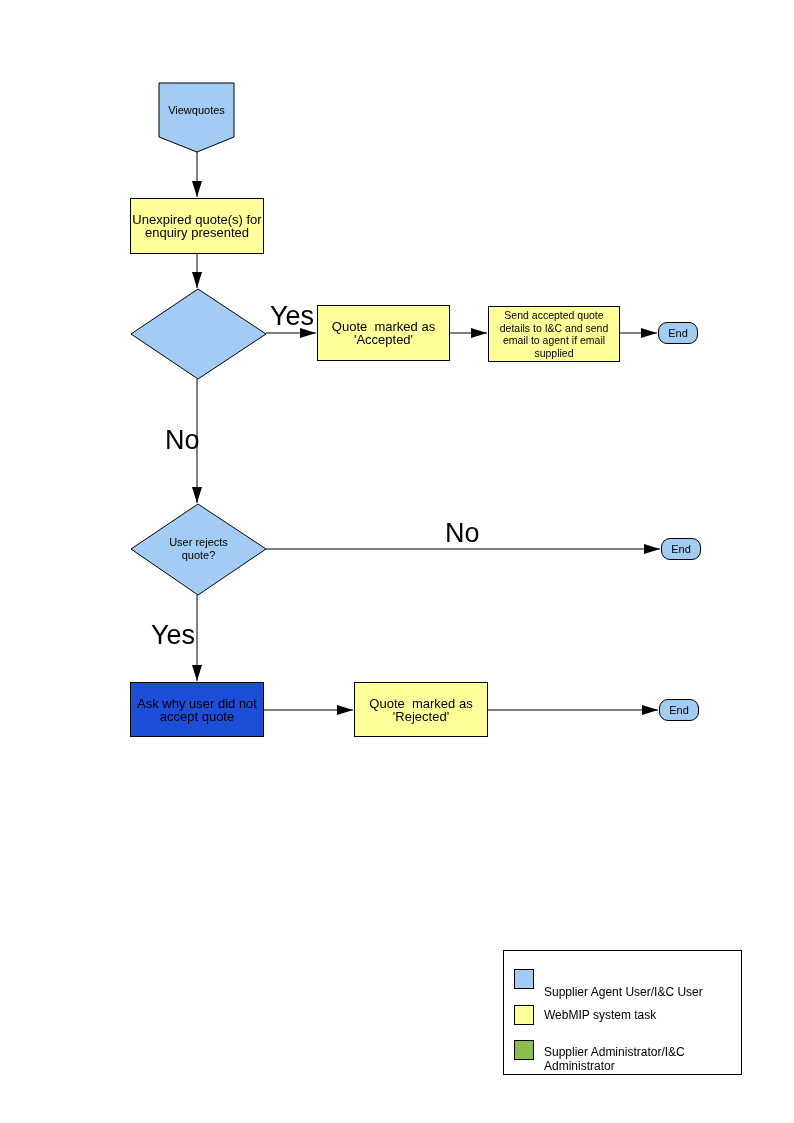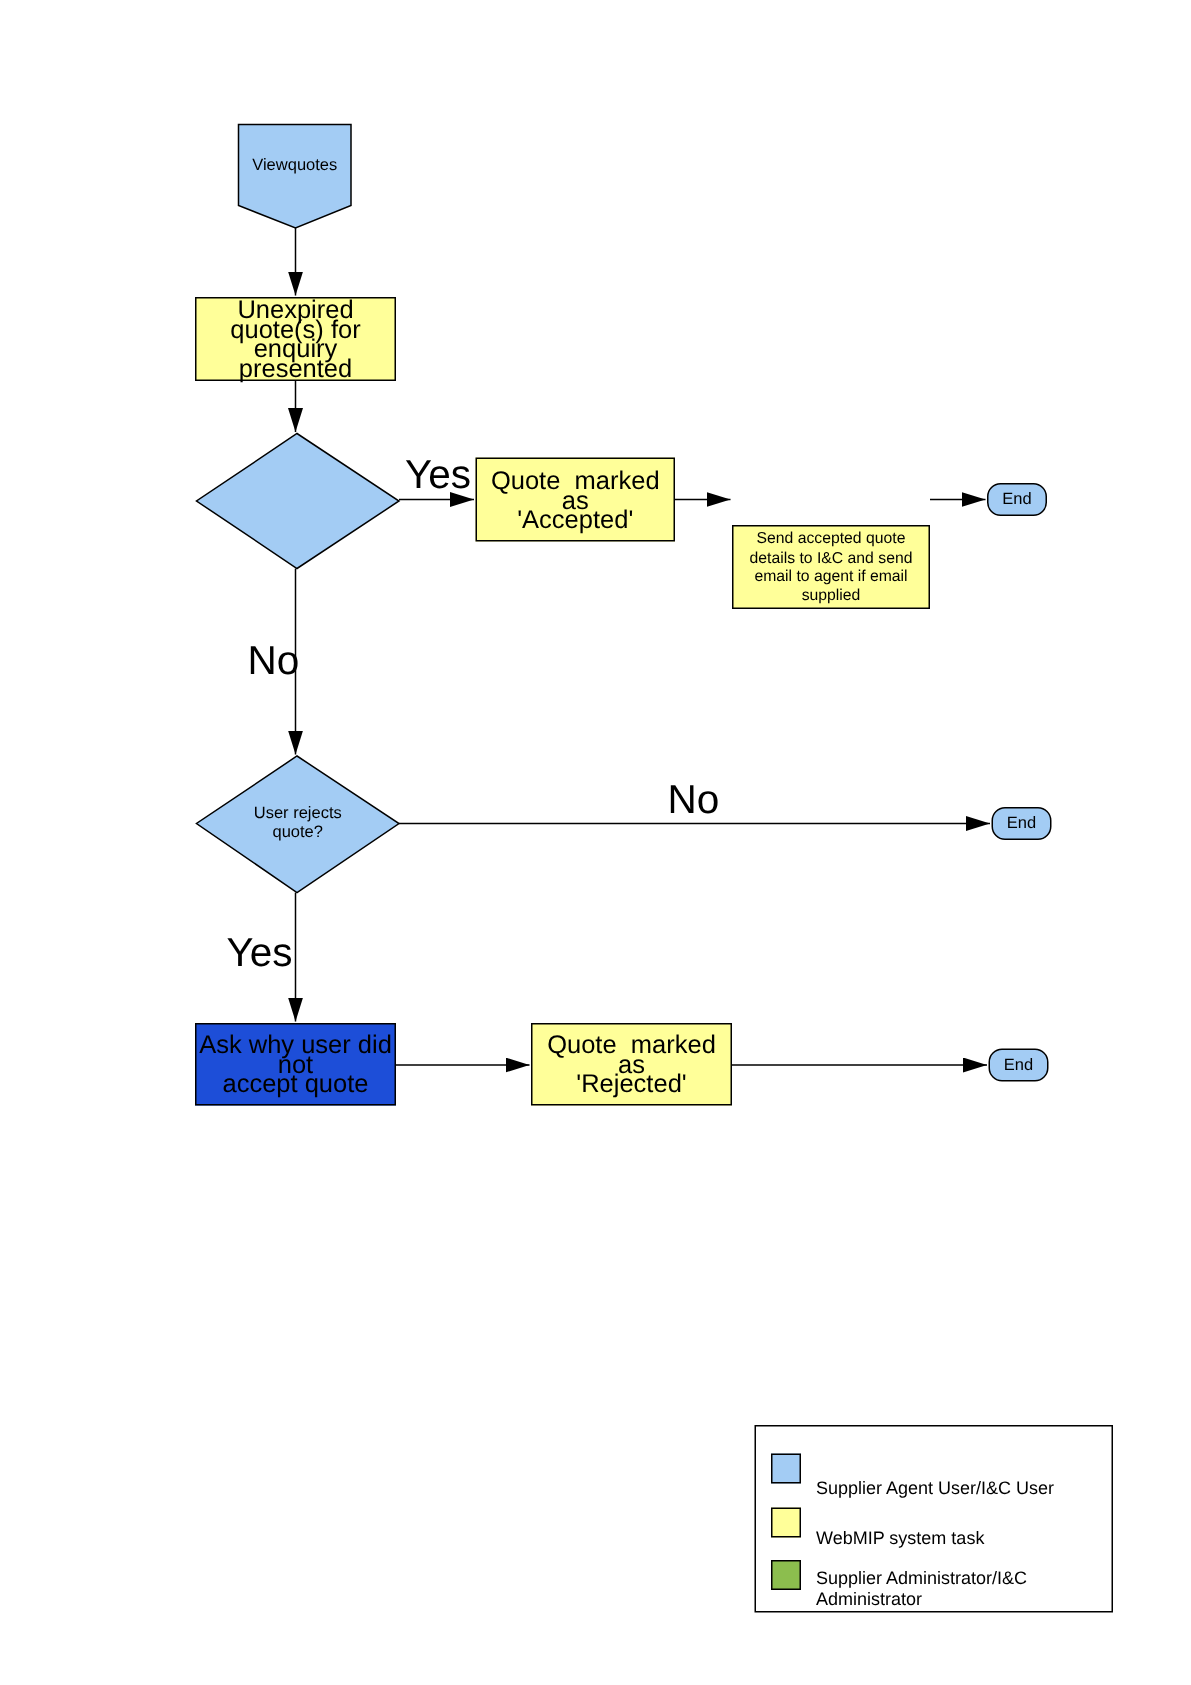--- a/index.html
+++ b/index.html
@@ -6,23 +6,23 @@
   body{font-family:"Liberation Sans",sans-serif;color:#000;}
   #page{position:relative;width:794px;height:1123px;background:#ffffff;overflow:hidden;}
   .layer{position:absolute;left:0;top:0;}
   .node-label{
     position:absolute;display:flex;align-items:center;justify-content:center;
     text-align:center;white-space:pre-wrap;font-size:11px;line-height:13px;
   }
   .box{
     position:absolute;border:1px solid #000;box-sizing:border-box;
     display:flex;align-items:center;justify-content:center;
-    text-align:center;white-space:pre-wrap;font-size:17px;line-height:13px;
+    text-align:center;white-space:pre-wrap;font-size:13px;line-height:13px;
   }
-  .box.small{font-size:10.5px;line-height:12.5px;margin-top:44px;}
+  .box.small{font-size:10.5px;line-height:12.5px;}
   .end{
     position:absolute;border:1.5px solid #000;border-radius:9px;box-sizing:border-box;
     display:flex;align-items:center;justify-content:center;font-size:11px;
   }
   .edge-label{position:absolute;font-size:27px;line-height:27px;text-align:center;}
   .legend{
     position:absolute;left:503px;top:950px;width:239px;height:125px;
     border:1px solid #000;box-sizing:border-box;background:#fff;
   }
   .swatch{position:absolute;width:20px;height:20px;border:1px solid #000;box-sizing:border-box;}
@@ -91,20 +91,20 @@
   <div class="edge-label" style="left:270px;top:303px;">Yes</div>
   <div class="edge-label" style="left:165px;top:427px;">No</div>
   <div class="edge-label" style="left:445px;top:520px;">No</div>
   <div class="edge-label" style="left:151px;top:622px;">Yes</div>
 
   <div class="legend">
     <div class="swatch" style="left: 10px; top: 18px; background-color: rgb(163, 204, 244);"></div>
     <div class="legend-label" style="top:34px;">Supplier Agent User/I&amp;C User</div>
 
     <div class="swatch" style="left: 10px; top: 54px; background-color: rgb(255, 255, 153);"></div>
-    <div class="legend-label" style="top:67px;">WebMIP system task</div>
+    <div class="legend-label" style="top:57px;">WebMIP system task</div>
 
     <div class="swatch" style="left: 10px; top: 89px; background-color: rgb(140, 190, 78);"></div>
     <div class="legend-label" style="top:94px;">Supplier Administrator/I&amp;C
 Administrator</div>
   </div>
 
 </div>
 
 </body></html>

